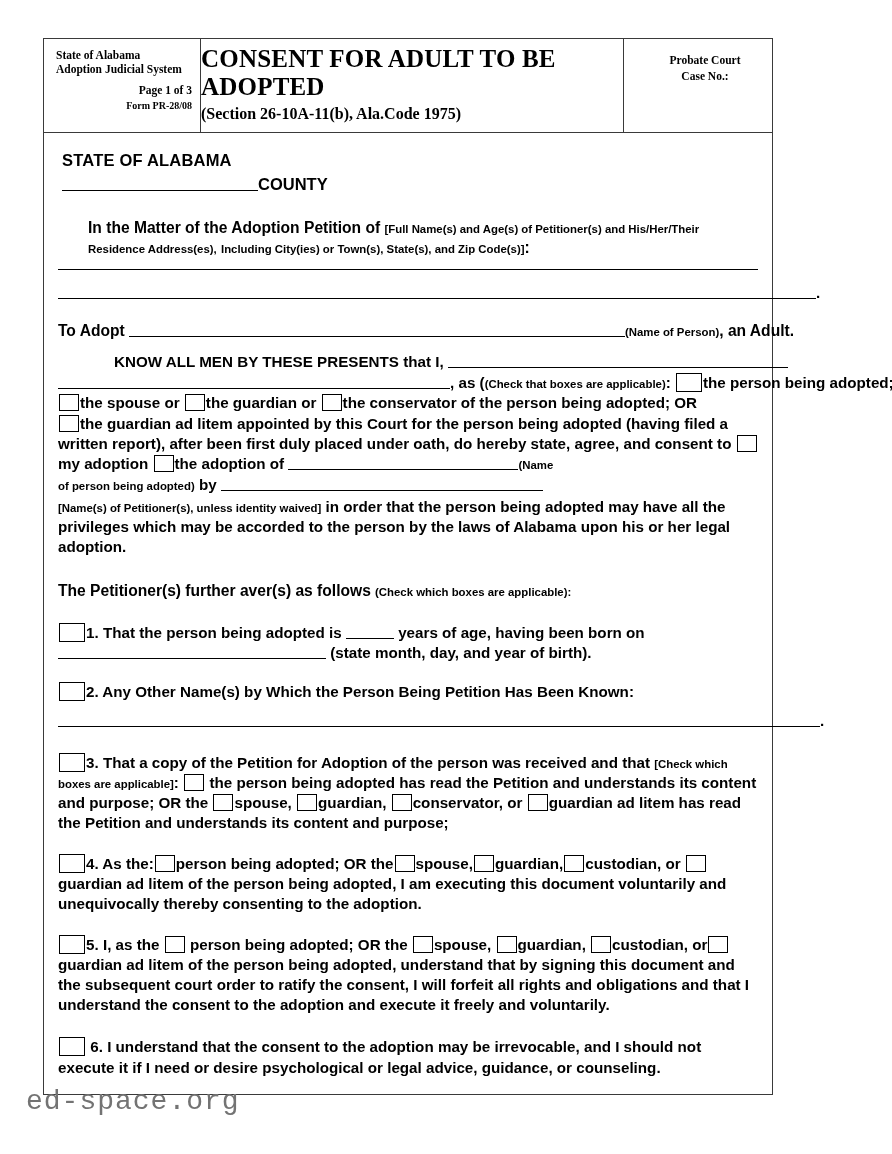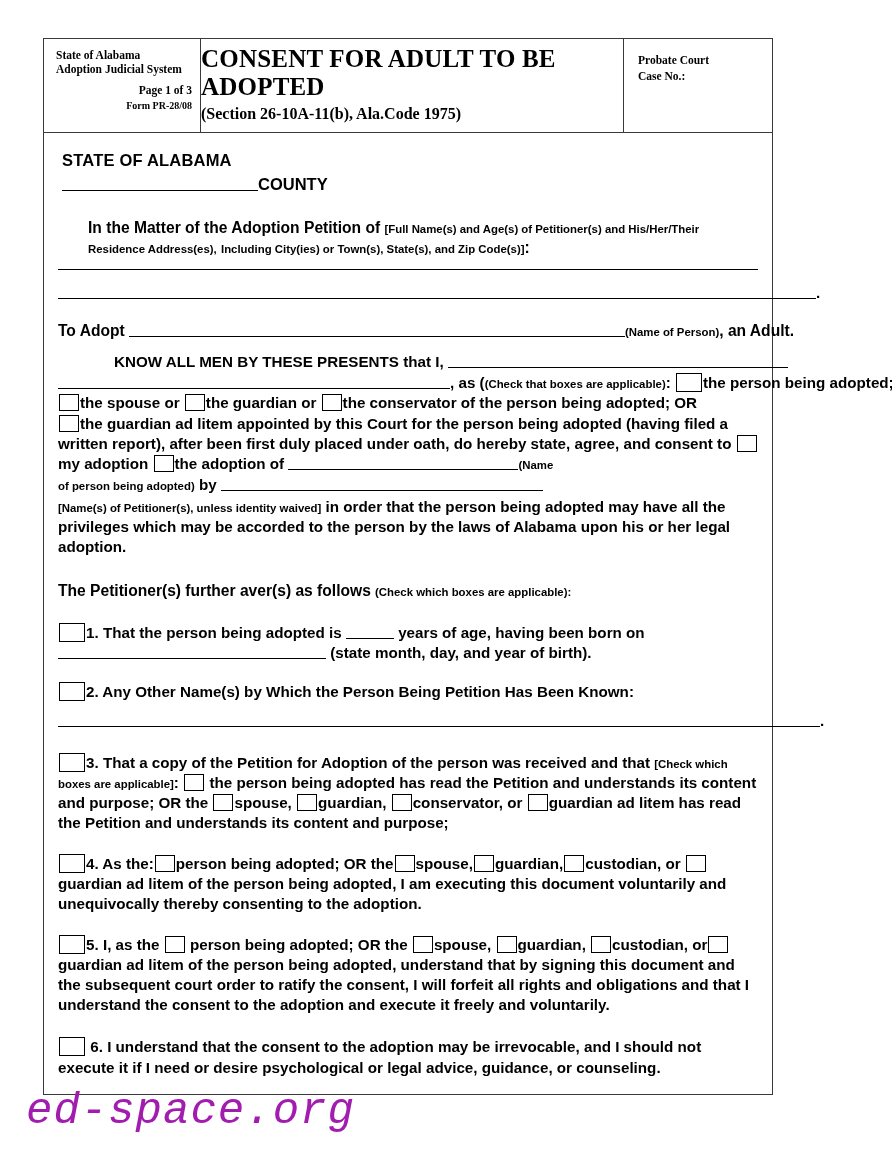--- a/index.html
+++ b/index.html
@@ -85,20 +85,21 @@
   }
 
   .mh-right {
     width: 148px;
     box-sizing: border-box;
     padding: 14px 0 0 14px;
     font-family: "Liberation Serif", serif;
     font-weight: bold;
     font-size: 11.5px;
     line-height: 1.35;
+    text-align: center;
   }
 
   
   .sheet-body {
     padding: 17px 14px 0 14px;
     font-weight: bold;
     font-size: 15.2px;
     line-height: 1.32;
     font-stretch: condensed;
   }
@@ -163,26 +164,25 @@
   .matter-head { margin-top: 22px; margin-left: 30px; }
 
   .numbered { margin-top: 15px; }
 
   
   #watermark {
     position: absolute;
     left: 26px;
     top: 1086px;
     font-family: "Liberation Mono", monospace;
-    font-size: 44px;
+    font-size: 28px;
     letter-spacing: 1px;
-    color: #a21caf;
+    color: #737373;
     white-space: nowrap;
     pointer-events: none;
-    font-style: italic;
   }
 </style>
 </head>
 <body>
 
 <div id="page">
 
   <div class="masthead">
 
     <div class="mh-left">

